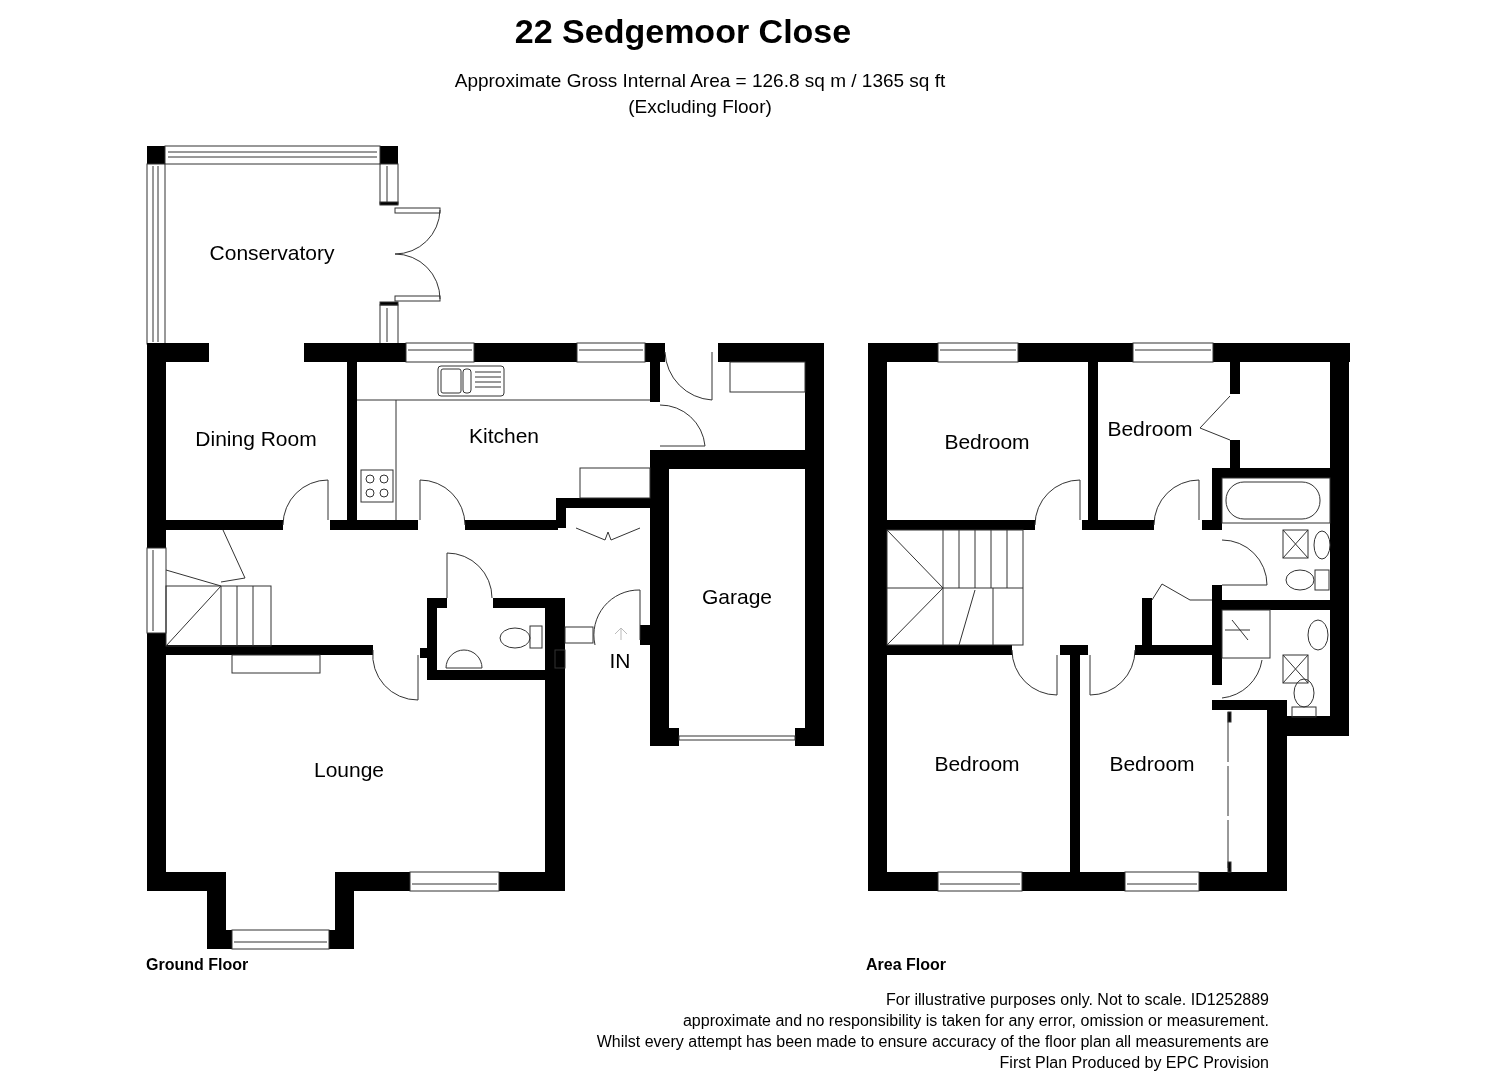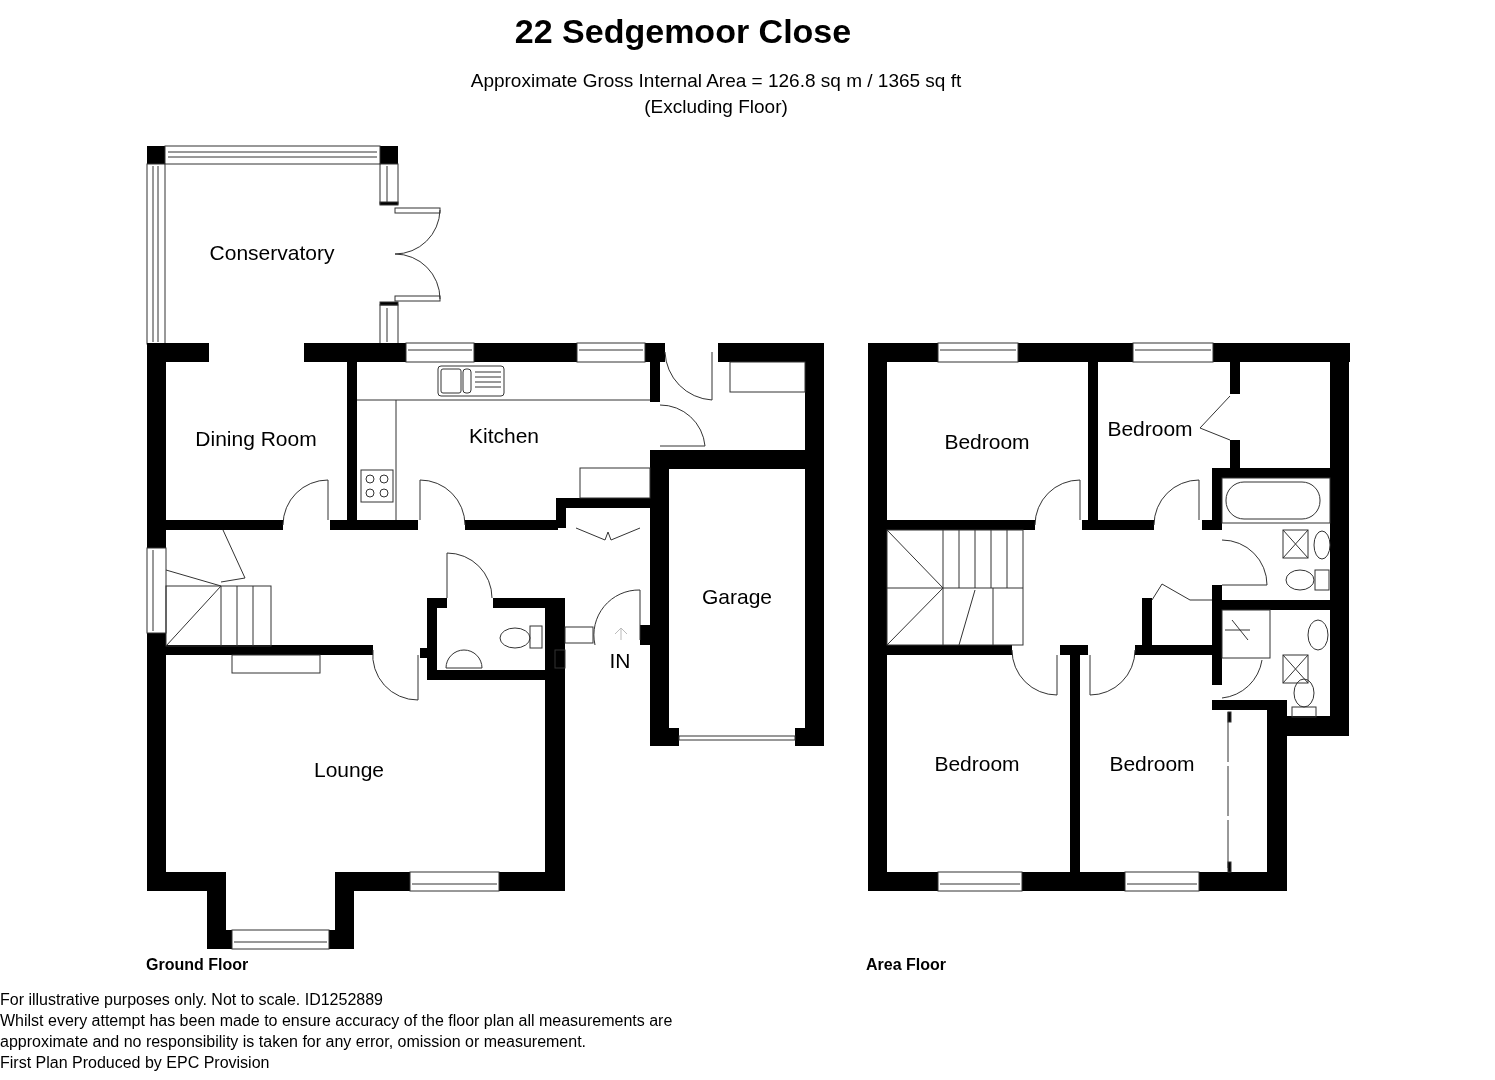--- a/index.html
+++ b/index.html
@@ -1,23 +1,23 @@
 <!DOCTYPE html>
 <html><head>
 <meta charset="utf-8">
 <style>
   html, body { margin:0; padding:0; background:#ffffff; }
   body { width:1495px; height:1080px; position:relative; overflow:hidden; font-family:"Liberation Sans", sans-serif; color:#000; }
   .title { position:absolute; left:0; width:1366px; top:12px; text-align:center; font-size:34px; font-weight:bold; }
-  .sub { position:absolute; left:0; width:1400px; text-align:center; font-size:19px;padding-left:16px; }
+  .sub { position:absolute; left:0; width:1400px; text-align:center; font-size:19px; }
   .sub1 { top:70px; }
   .sub2 { top:96px; }
   svg.plan { position:absolute; left:0; top:0; }
   .floor-label { position:absolute; font-size:16px; font-weight:bold; top:956px; }
-  .foot { position:absolute; left:0; width:1269px; text-align:left; font-size:16px; line-height:21px; top:989px; }
+  .foot { position:absolute; left:0; width:1269px; text-align:right; font-size:16px; line-height:21px; top:989px; }
   .room-label { font-family:"Liberation Sans", sans-serif; font-size:21px; fill:#000; }
 </style>
 </head>
 <body>
 
 <div class="title">22 Sedgemoor Close</div>
 <div class="sub sub1">Approximate Gross Internal Area = 126.8 sq m / 1365 sq ft</div>
 <div class="sub sub2">(Excluding Floor)</div>
 
 <svg class="plan" width="1495" height="1080" viewBox="0 0 1495 1080">
@@ -293,16 +293,16 @@
     <text class="room-label" x="977" y="771" text-anchor="middle">Bedroom</text>
     <text class="room-label" x="1152" y="771" text-anchor="middle">Bedroom</text>
   </g>
 </svg>
 
 <div class="floor-label" style="left:146px;">Ground Floor</div>
 <div class="floor-label" style="left:866px;">Area Floor</div>
 
 <div class="foot">
   <div>For illustrative purposes only. Not to scale. ID1252889</div>
+  <div>approximate and no responsibility is taken for any error, omission or measurement.</div>
   <div>Whilst every attempt has been made to ensure accuracy of the floor plan all measurements are</div>
-  <div>approximate and no responsibility is taken for any error, omission or measurement.</div>
   <div>First Plan Produced by EPC Provision</div>
 </div>
 
 </body></html>

